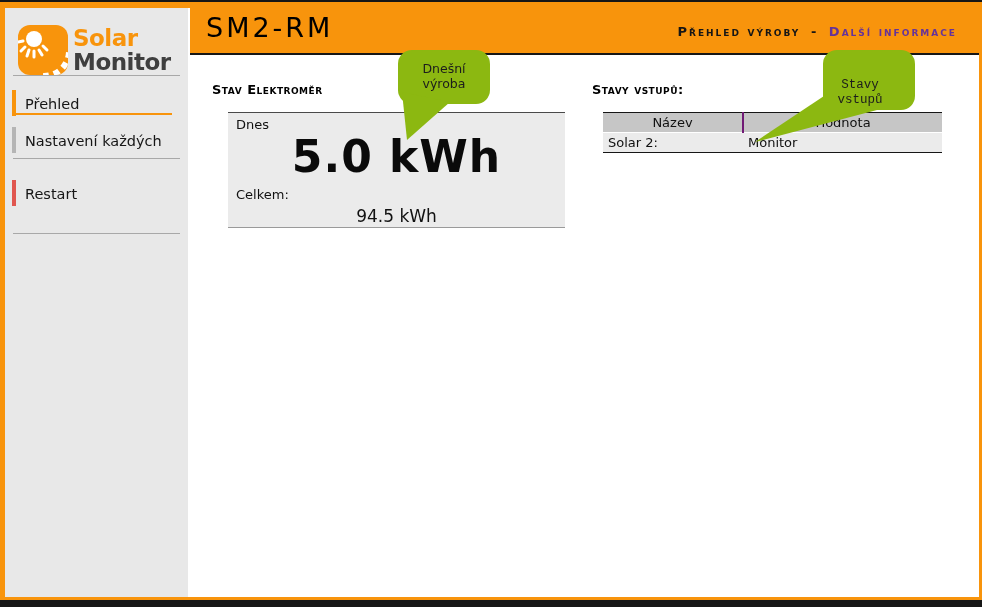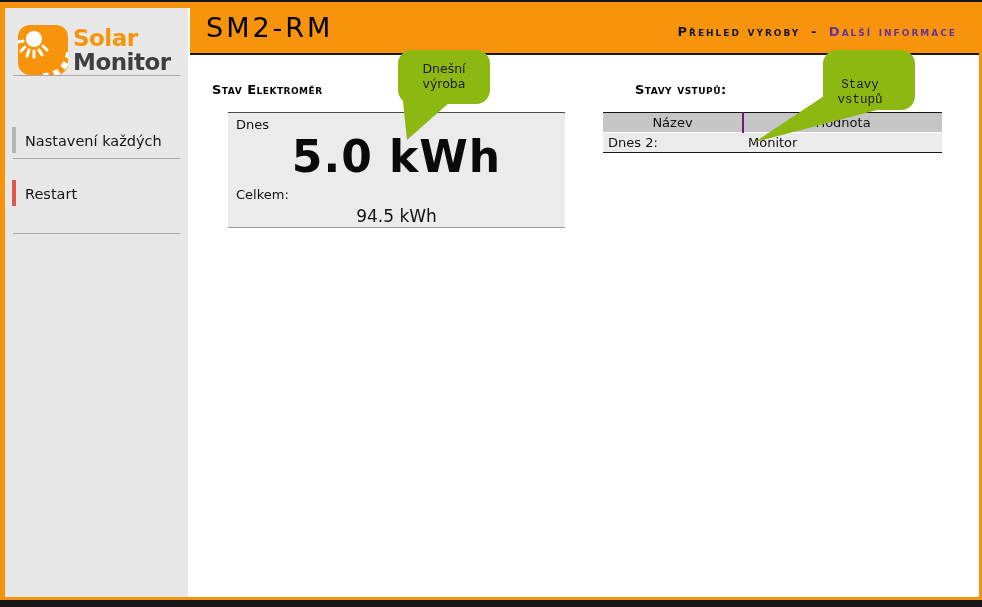--- a/index.html
+++ b/index.html
@@ -69,21 +69,21 @@
     font-size: 13px; padding: 0 2px;
   }
   .refresh-unit { margin-left: 5px; }
 
   
   .section-heading {
     position: absolute; font-size: 13px; font-weight: bold;
     font-variant: small-caps; letter-spacing: 0.5px; color: #000;
   }
   .h-meter  { left: 212px; top: 82px; }
-  .h-inputs { left: 592px; top: 82px; margin-left: 43px; }
+  .h-inputs { left: 592px; top: 82px; }
 
   .meter-panel {
     position: absolute; left: 228px; top: 112px; width: 337px; height: 116px;
     background: #EBEBEB; border-top: 1px solid #4a4a4a; border-bottom: 1px solid #9a9a9a;
   }
   .meter-today-label { position: absolute; left: 8px; top: 4px; font-size: 13px; }
   .meter-today-value {
     position: absolute; left: 0; right: 0; top: 18px; text-align: center;
     font-size: 44px; font-weight: bold; letter-spacing: 1px; color: #0a0a0a;
   }
@@ -161,20 +161,25 @@
         </g>
       </svg>
       <div class="logo-text">
         <div class="l1">Solar</div>
         <div class="l2">Monitor</div>
       </div>
     </div>
 
     <div class="sb-divider" style="top:67px"></div>
 
+    <div class="nav-item" style="top:86px">
+      <span class="nav-bar bar-orange"></span>
+      <span class="nav-label">Přehled</span>
+      <span class="nav-underline"></span>
+    </div>
 
     <div class="nav-item" style="top:123px">
       <span class="nav-bar bar-gray"></span>
       <span class="nav-label">Nastavení každých</span>
     </div>
 
     <div class="sb-divider" style="top:150px"></div>
 
     <div class="nav-item" style="top:176px">
       <span class="nav-bar bar-red"></span>
@@ -196,21 +201,21 @@
   <div class="section-heading h-inputs">Stavy vstupů:</div>
   <table class="inputs-table">
     <thead>
       <tr>
         <th class="col-name">Název</th>
         <th>Hodnota</th>
       </tr>
     </thead>
     <tbody>
       <tr class="r2">
-        <td>Dnes 2:</td>
+        <td>Solar 2:</td>
         <td>Monitor</td>
       </tr>
     </tbody>
   </table>
 
   <svg class="tip-svg tip1-svg" width="110" height="100">
     <rect x="10" y="4" width="92" height="54" rx="14" fill="#8CB811"></rect>
     <path d="M 14 46 L 62 56 L 19 94 Z" fill="#8CB811"></path>
   </svg>
   <div class="tip-text tip1-text">Dnešní výroba</div>

